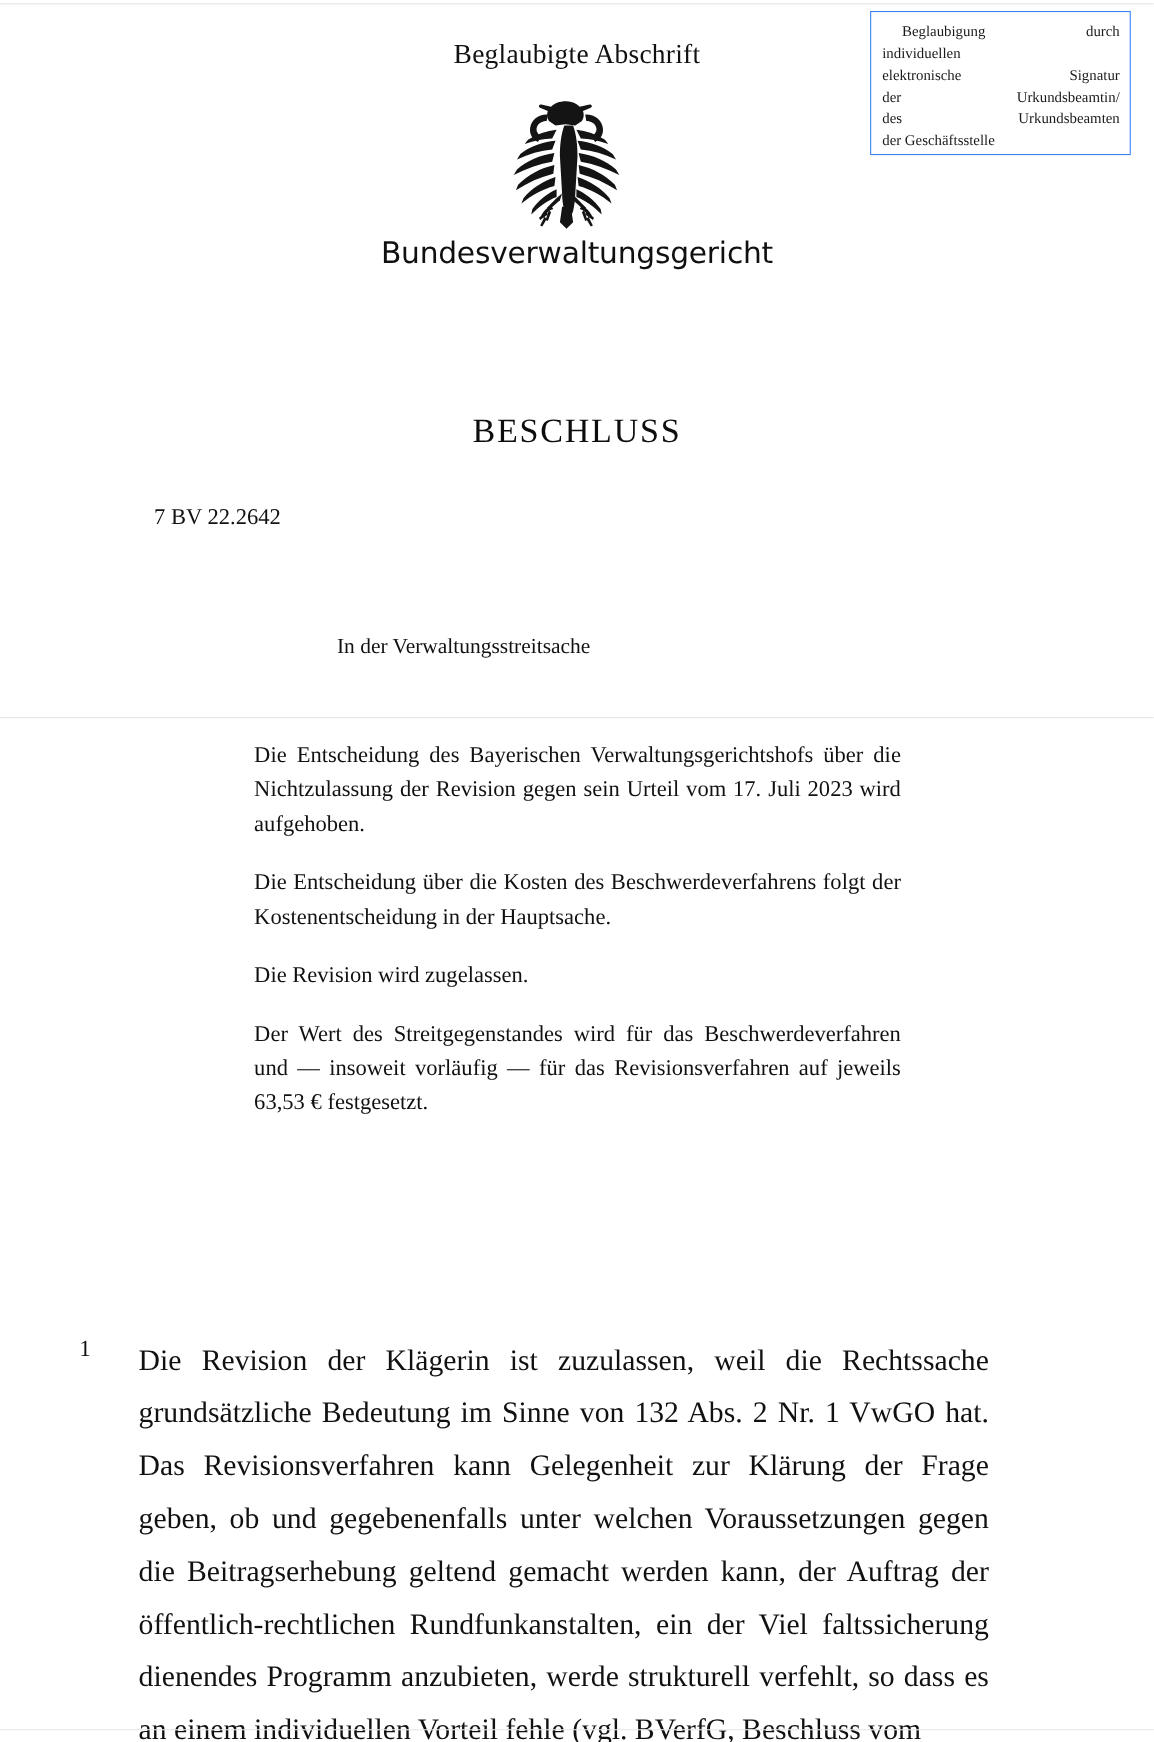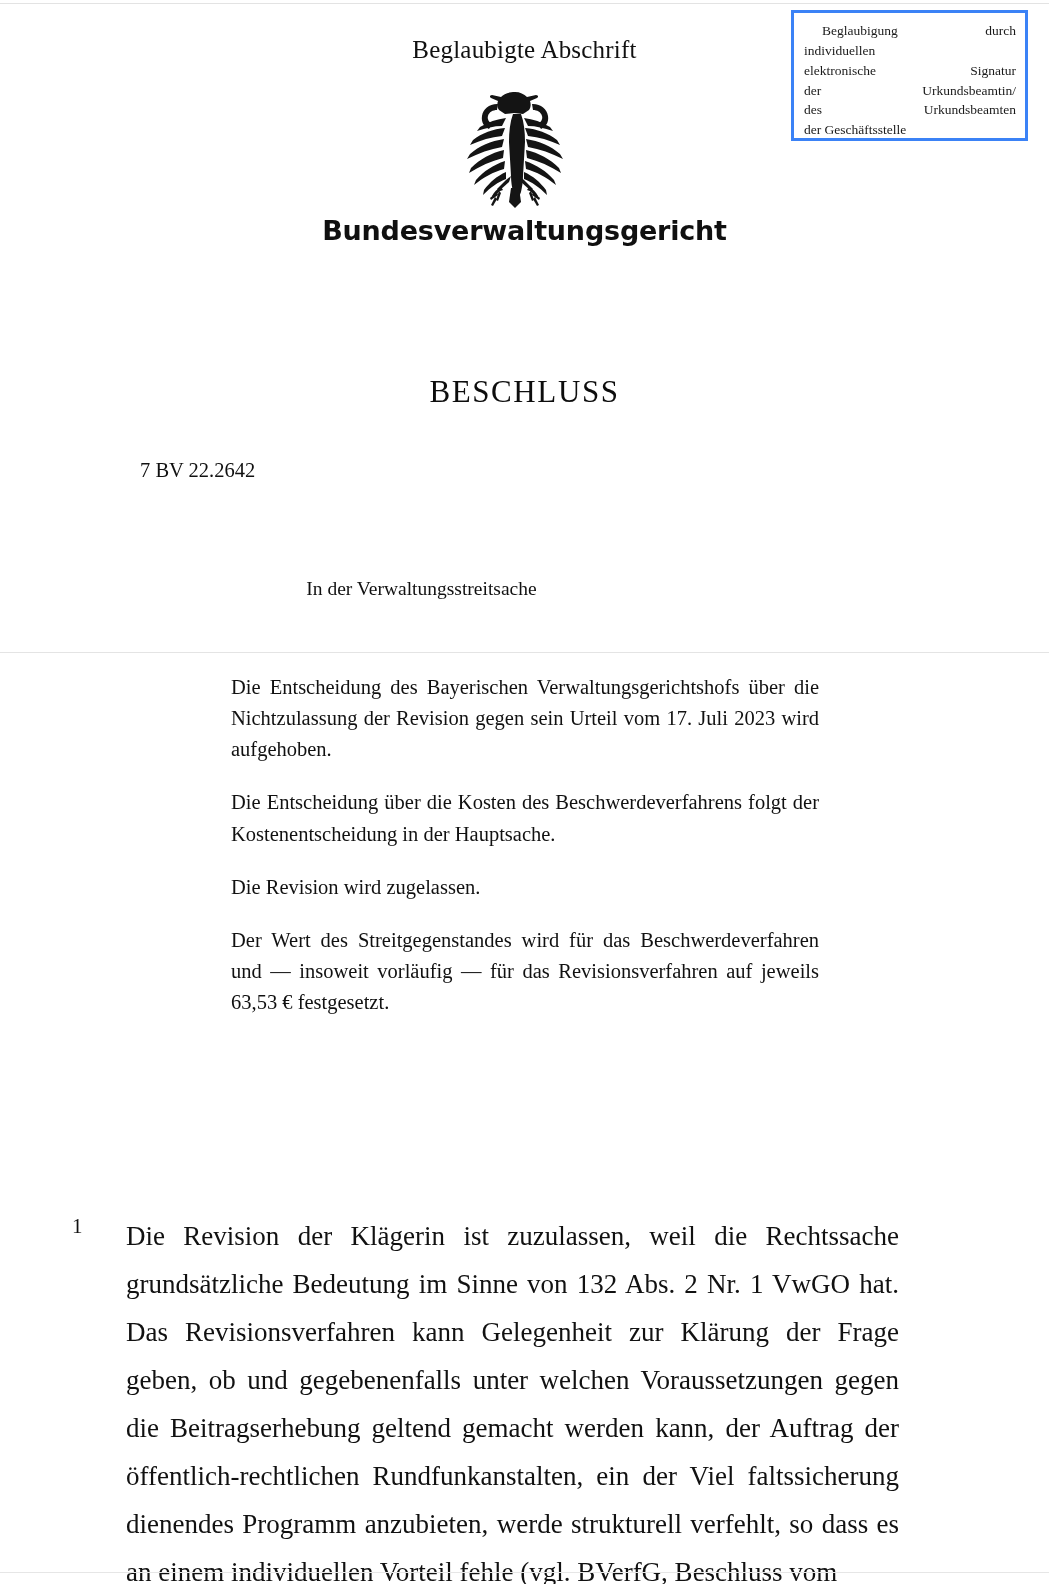--- a/index.html
+++ b/index.html
@@ -40,21 +40,21 @@
     background: #e4e4e4;
   }
 
   
   .cert-box {
     position: absolute;
     left: 791px;
     top: 10px;
     width: 237px;
     height: 131px;
-    border: 3px solid #3b82f6;
+    border: 1px solid #3b82f6;
     box-sizing: border-box;
     padding: 8px 9px 6px 10px;
     font-family: "Liberation Serif", "DejaVu Serif", serif;
     font-size: 13.5px;
     line-height: 1.47;
     color: #1a1a1a;
     text-align: justify;
     text-align-last: left;
   }
   .cert-box .cert-line {
@@ -91,21 +91,20 @@
 
   .court-name {
     position: absolute;
     left: 0; top: 215px;
     width: 1049px;
     text-align: center;
     font-family: "DejaVu Sans", "Liberation Sans", sans-serif;
     font-size: 27px;
     letter-spacing: -0.2px;
     color: #101010;
-    font-weight: bold;
   }
 
   
   .decision-title {
     position: absolute;
     left: 0; top: 374px;
     width: 1049px;
     text-align: center;
     font-size: 31px;
     letter-spacing: 1.6px;

